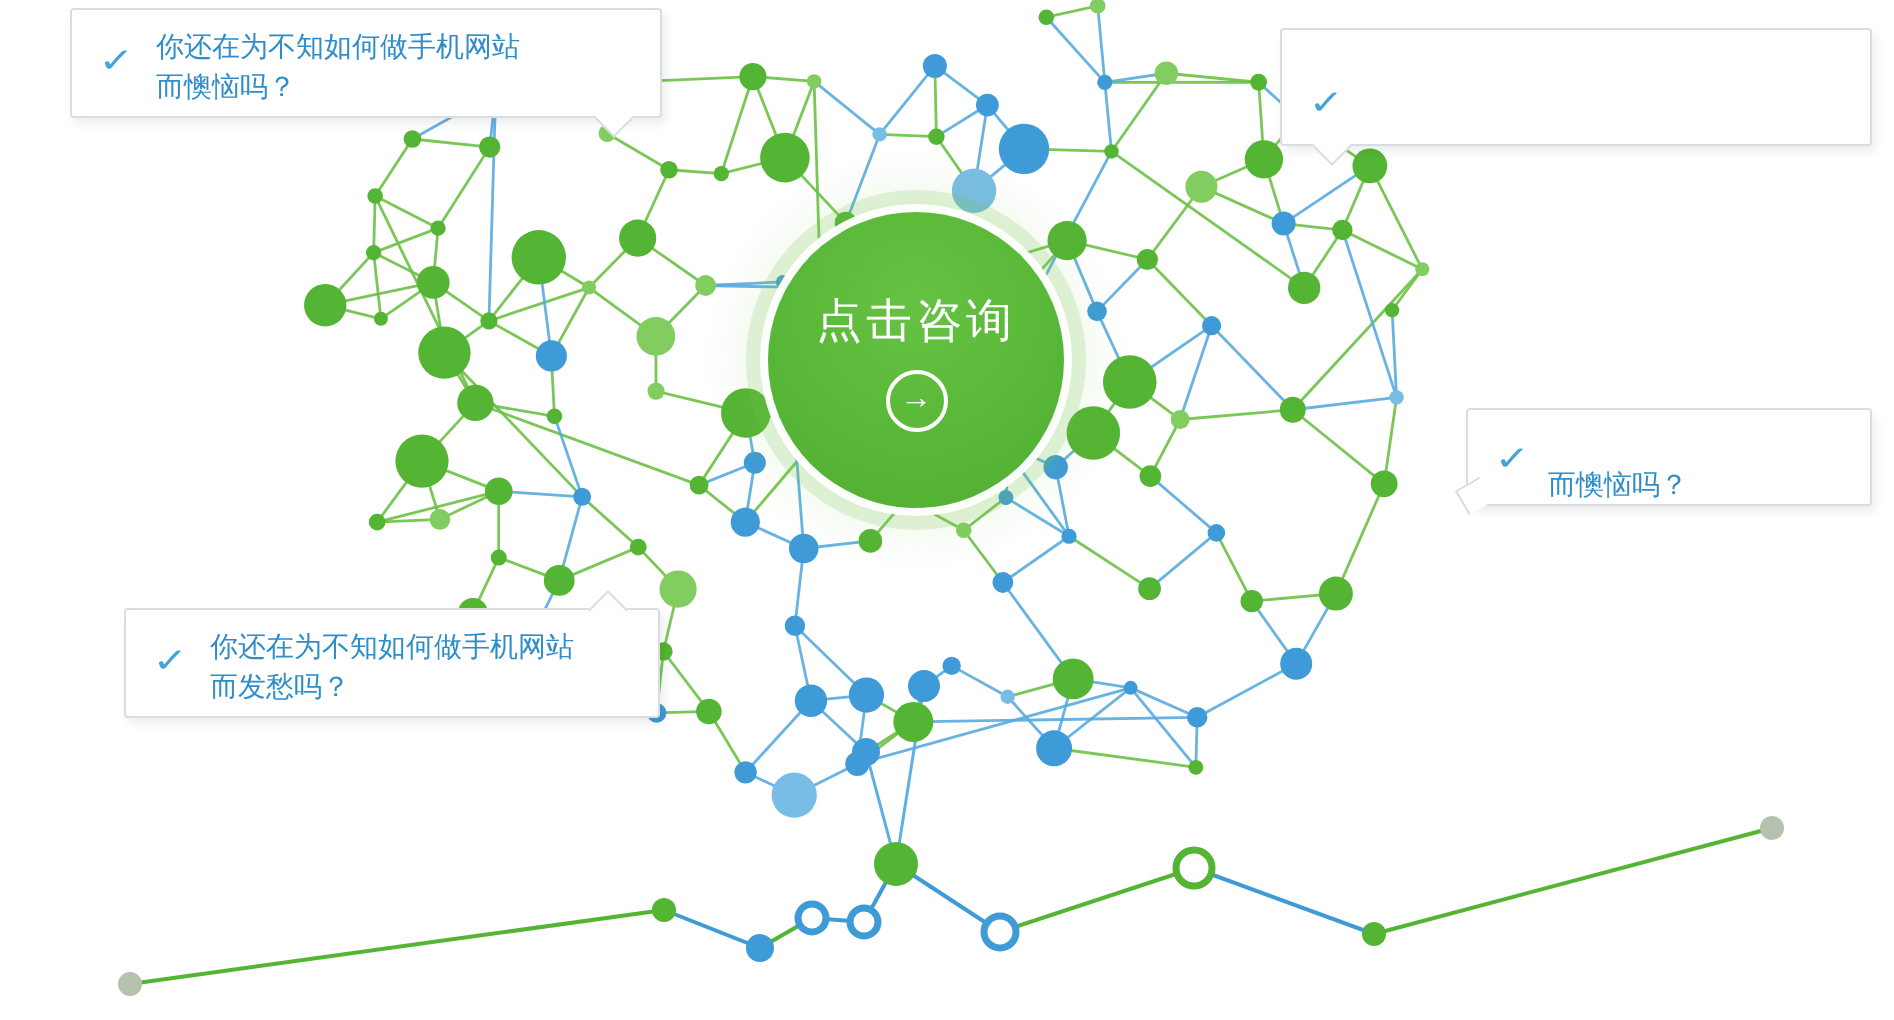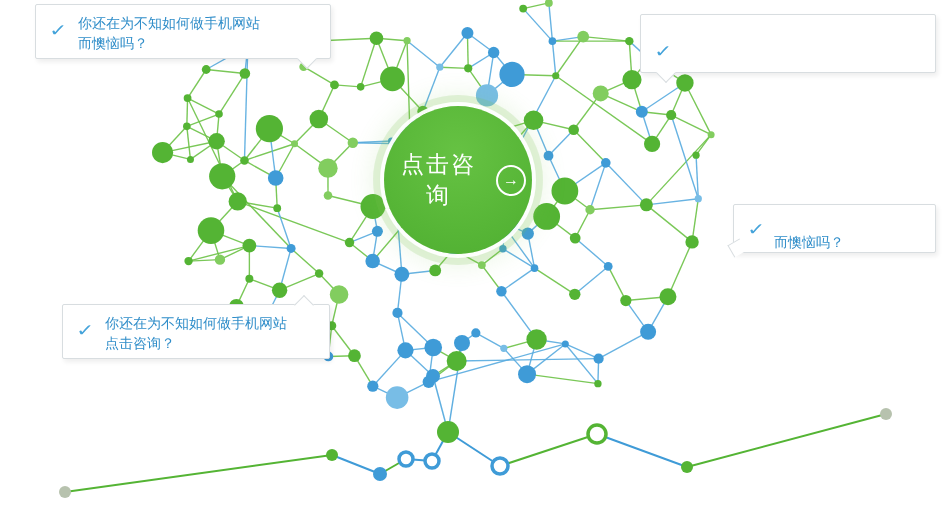--- a/index.html
+++ b/index.html
@@ -39,21 +39,21 @@
   .b3 .tail{left:-4px;bottom:-3px;transform:rotate(60deg);}
   .b4{left:62px;top:304px;width:268px;height:55px;padding:8px 8px 8px 42px;}
   .b4 .check{top:16px;}
   .b4 .tail{right:18px;}
   
   .cta{
     position:absolute;z-index:2;left:384px;top:106px;width:148px;height:148px;
     border-radius:50%;border:0;cursor:pointer;
     background:radial-gradient(circle at 50% 32%,#66c243 0%,#57b637 62%,#4fae31 100%);
     box-shadow:0 0 0 4px rgba(255,255,255,.95),0 0 0 11px rgba(120,195,80,.18),0 0 22px 14px rgba(120,195,80,.12);
-    display:flex;flex-direction:row;align-items:center;justify-content:center;gap:9px;
+    display:flex;flex-direction:column;align-items:center;justify-content:center;gap:9px;
     font-family:inherit;
   }
   .cta-label{color:#fff;font-size:23px;letter-spacing:2px;}
   .cta-arrow{
     width:27px;height:27px;border:2px solid #fff;border-radius:50%;
     display:flex;align-items:center;justify-content:center;
     color:#fff;font-size:16px;line-height:1;
   }
 </style>
 </head>
@@ -443,21 +443,21 @@
       <br>
       <span>而懊恼吗？</span>
     </span>
     <i class="tail left"></i>
   </div>
 
   <div class="bubble b4">
     <span class="check">✓</span>
     <span class="lines">
       <span>你还在为不知如何做手机网站</span><br>
-      <span>点击咨询？</span>
+      <span>而发愁吗？</span>
     </span>
     <i class="tail up"></i>
   </div>
 
   <button class="cta">
     <span class="cta-label">点击咨询</span>
     <span class="cta-arrow">
       <span>→</span>
     </span>
   </button>

